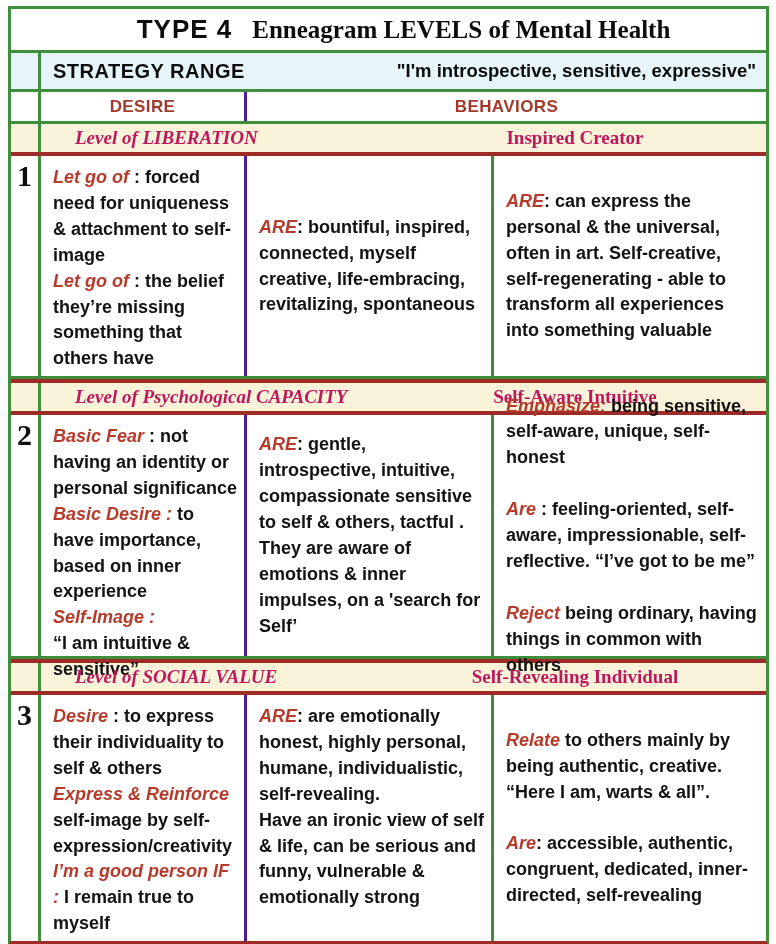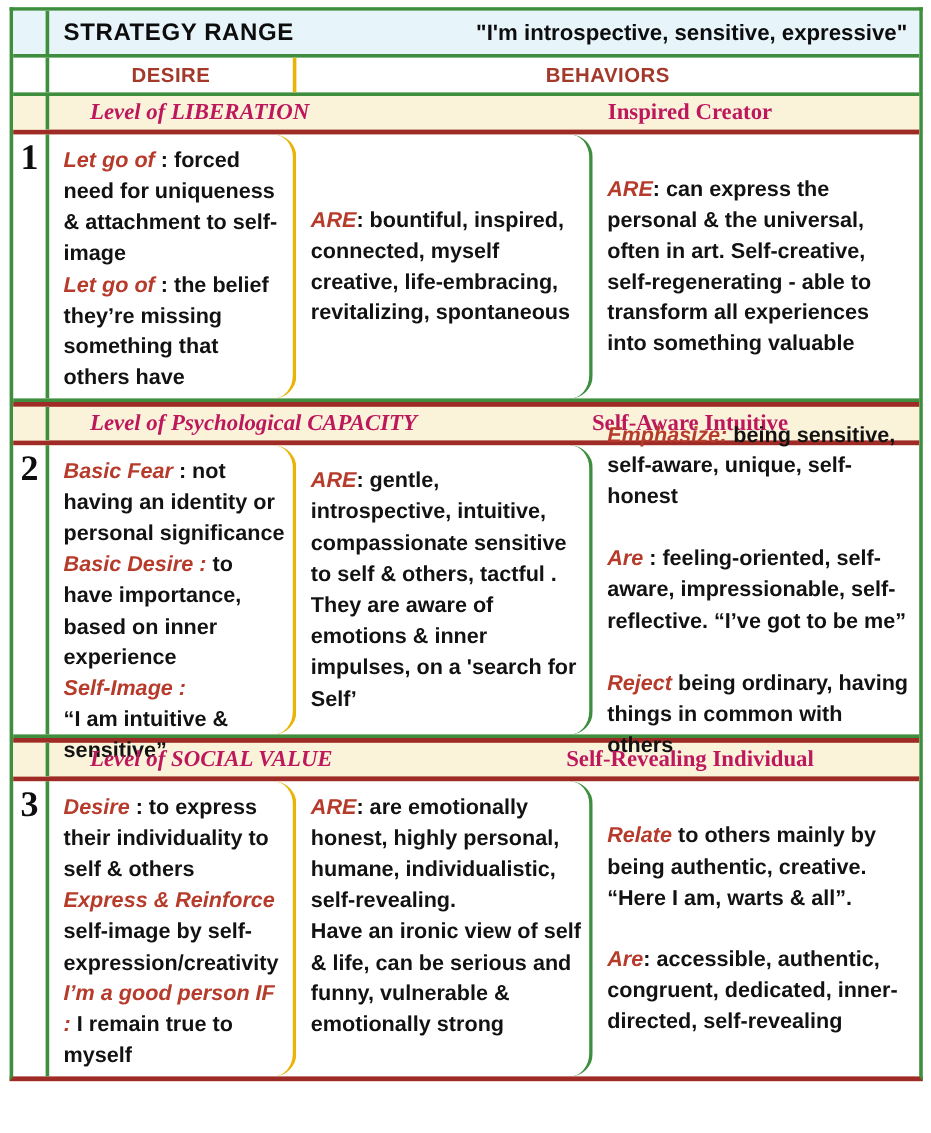--- a/index.html
+++ b/index.html
@@ -12,21 +12,21 @@
     border:3px solid #3e8e3e;
     border-bottom:4px solid #9e2b25;
     background:#ffffff;
   }
 
   .row { display:flex; box-sizing:border-box; }
   .gb  { border-bottom:3px solid #3e8e3e; }
 
   .ncol { box-sizing:border-box; flex:0 0 30px; border-right:3px solid #3e8e3e;
           text-align:center; }
-  .c1 { box-sizing:border-box; flex:0 0 206px; border-right:3px solid #eab308; }
+  .c1 { box-sizing:border-box; flex:0 0 206px; border-right:3px solid #4c1d95; }
   .c2 { box-sizing:border-box; flex:0 0 247px; border-right:3px solid #3e8e3e; }
   .c3 { box-sizing:border-box; flex:1; }
 
   
   .title-row { height:44px; align-items:center; }
   .title-cell { flex:1; display:flex; align-items:center; justify-content:center; gap:20px; }
   .title-type { font-weight:900; font-size:26px; letter-spacing:1px; color:#0d0d0d; }
   .title-rest { font-family:"Liberation Serif", serif; font-weight:bold; font-size:25px; color:#0d0d0d; }
 
   
@@ -54,30 +54,37 @@
 
   
   .r1 { height:223px; }
   .r2 { height:244px; }
   .r3 { height:246px; }
 
   .num { font-family:"Liberation Serif", serif; font-weight:bold; font-size:30px;
          color:#0d0d0d; padding-top:3px; }
 
   .cell { padding:9px 6px 8px 12px; font-size:18px; font-weight:bold;
-          line-height:1.44; color:#121212;border-radius:19px; }
+          line-height:1.44; color:#121212; }
   .vcenter { display:flex; flex-direction:column; justify-content:center; }
   .rtxt { color:#b63b2b; font-style:italic; }
   .para { margin:0; }
 </style>
 </head>
 <body>
 
 <div class="tbl">
 
+  <div class="row title-row gb">
+    <div class="ncol"></div>
+    <div class="title-cell">
+      <span class="title-type">TYPE 4</span>
+      <span class="title-rest">Enneagram  LEVELS of Mental Health</span>
+    </div>
+  </div>
 
   <div class="row healthy-row gb">
     <div class="ncol"></div>
     <div class="healthy-cell">
       <span class="healthy-label">STRATEGY RANGE</span>
       <span class="healthy-quote">"I'm introspective, sensitive, expressive"</span>
     </div>
   </div>
 
   <div class="row hdr-row gb">

